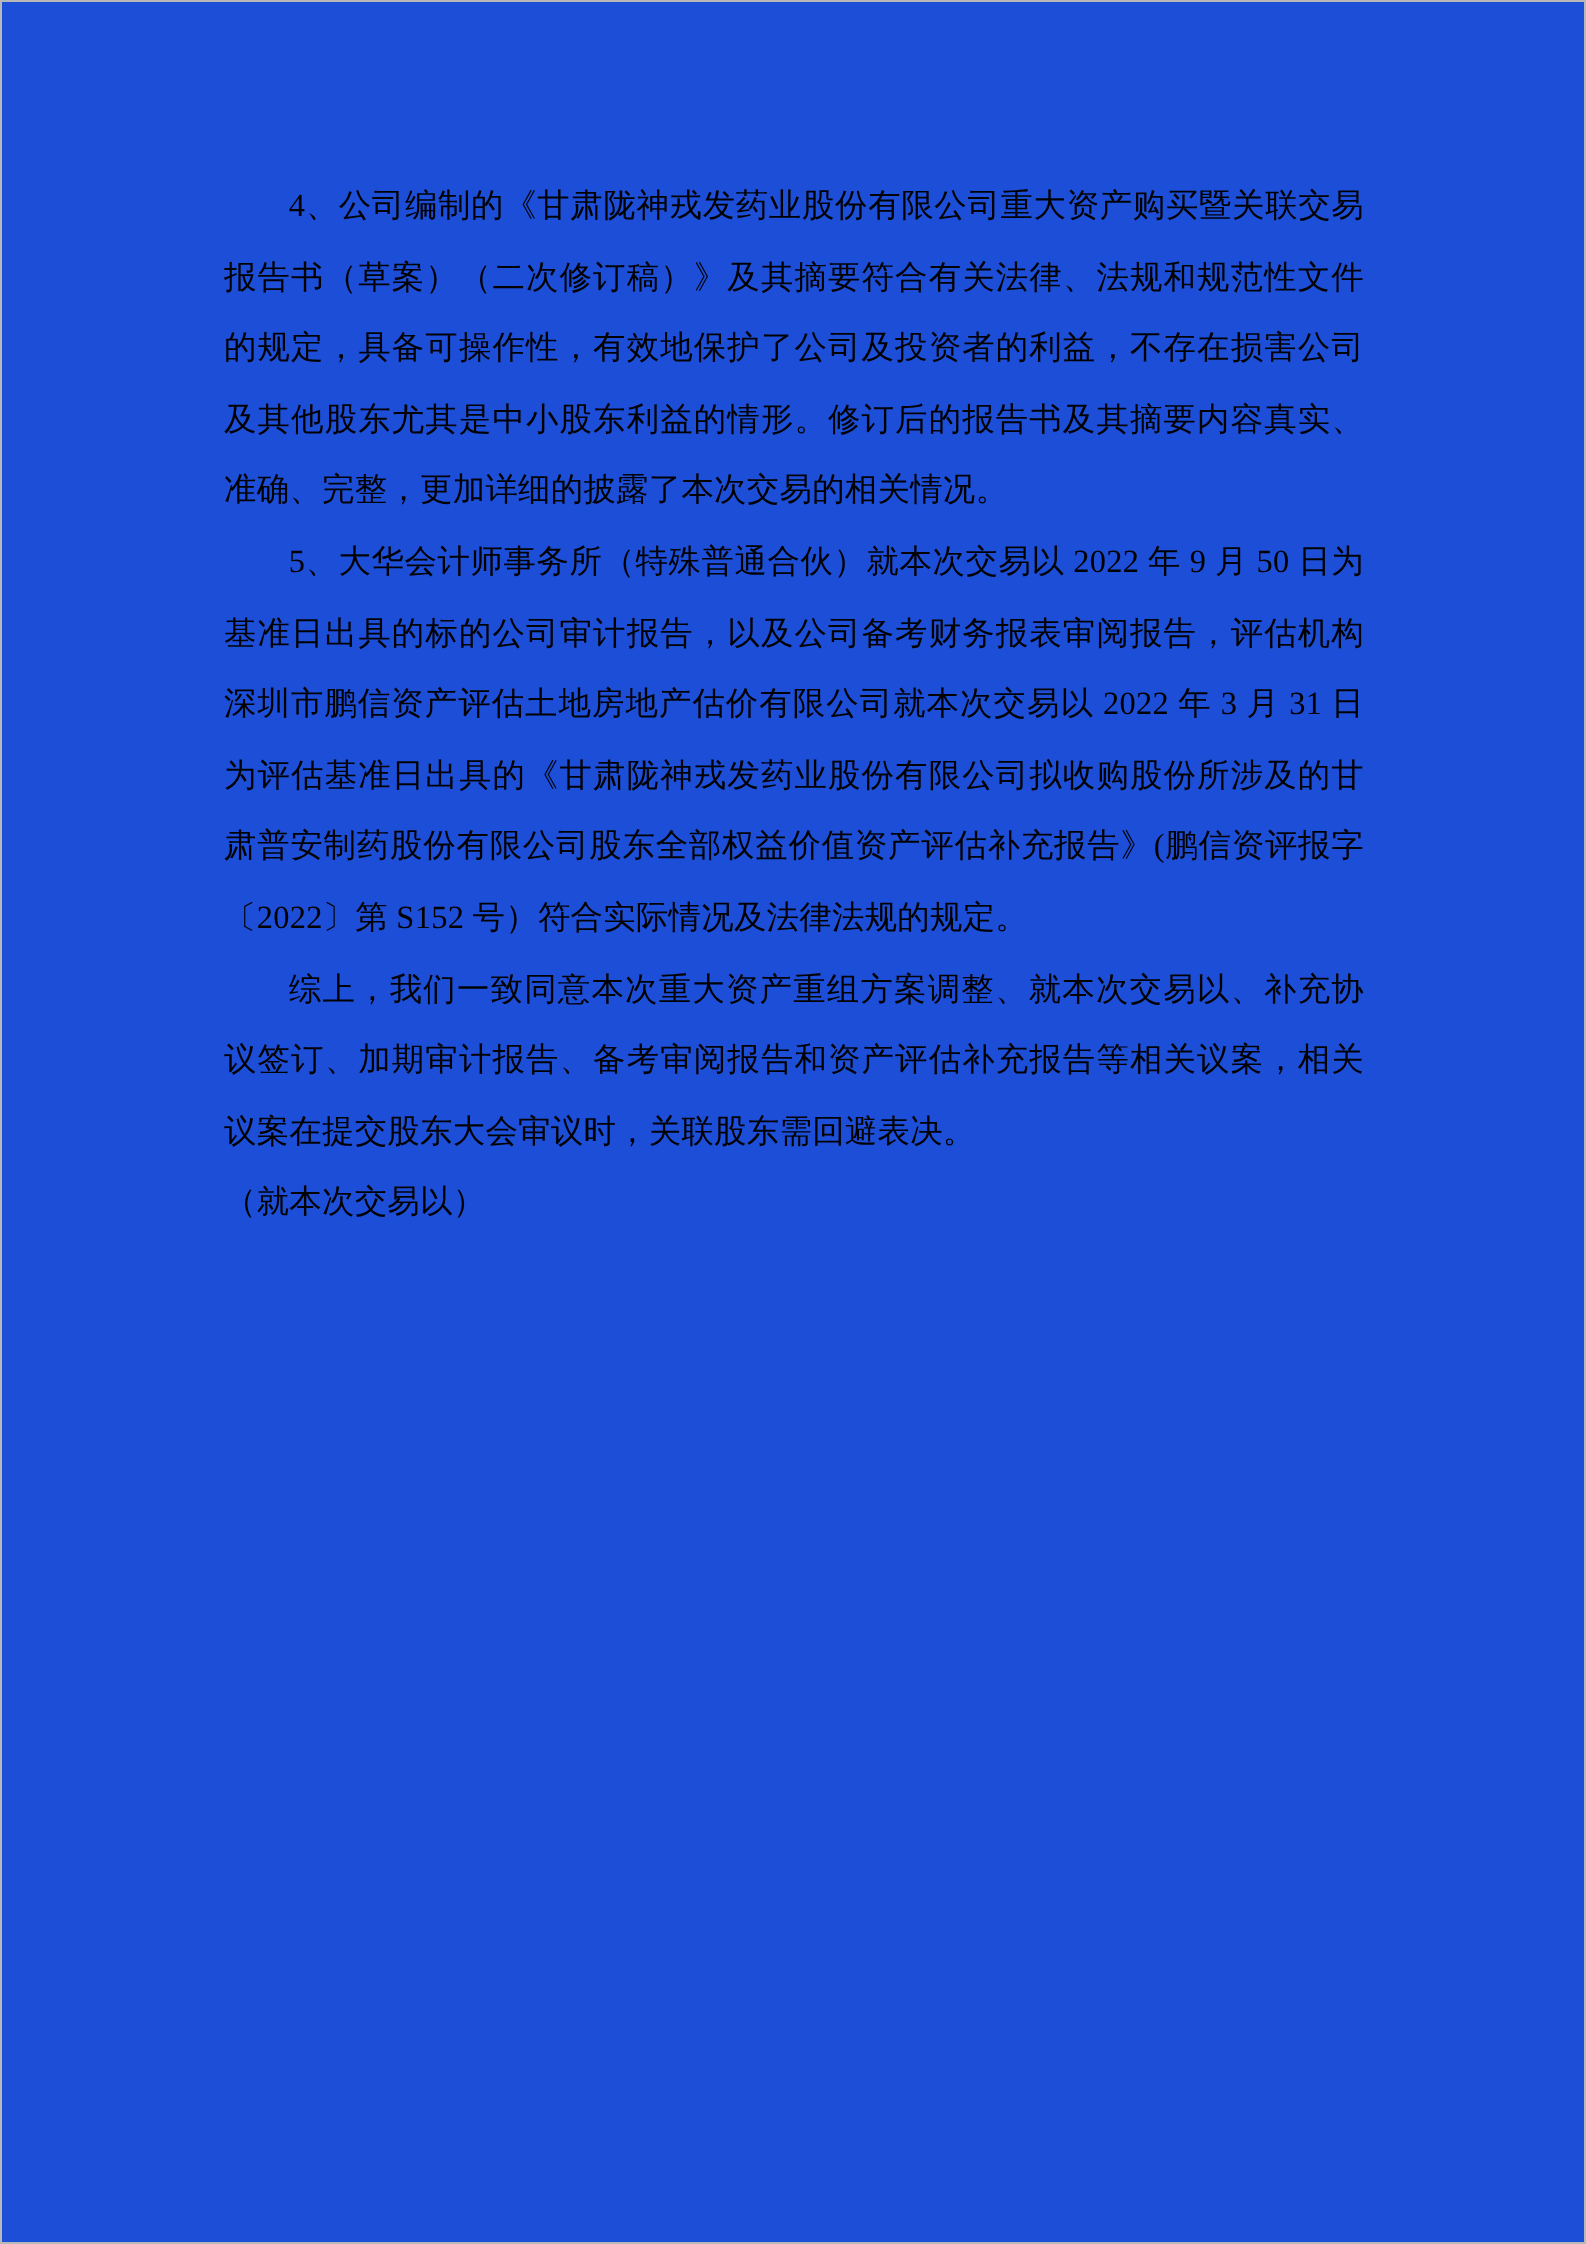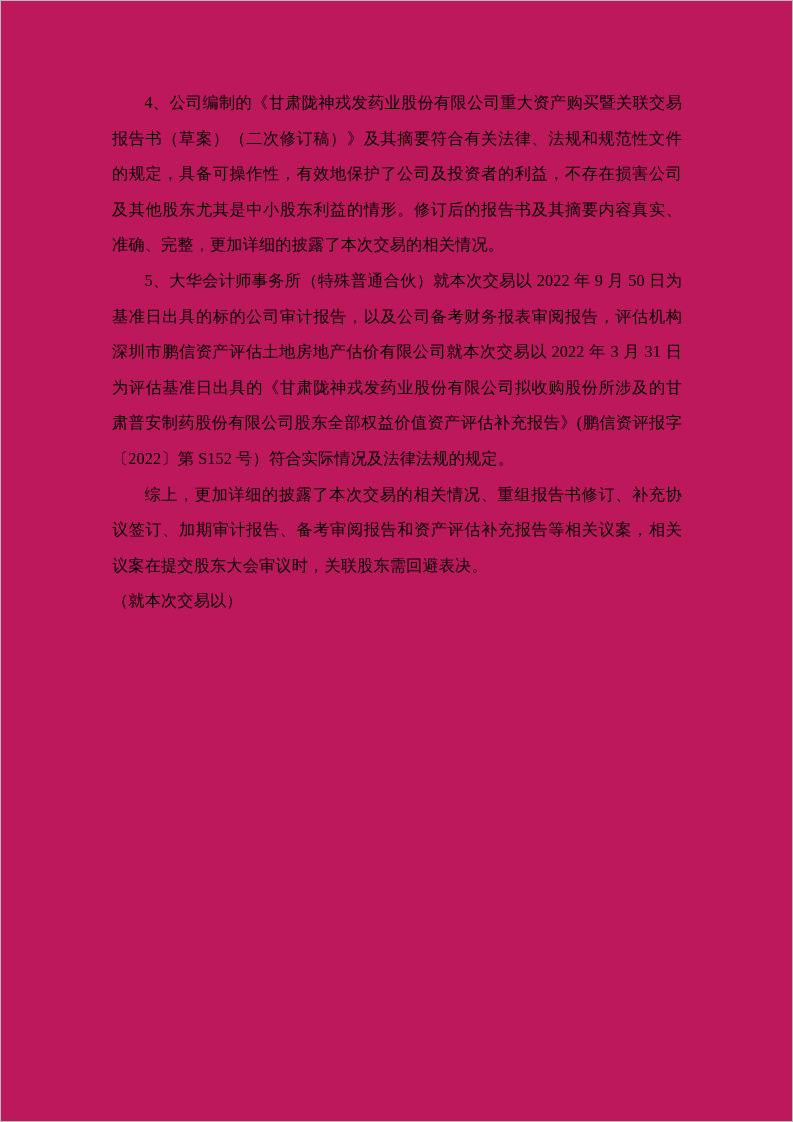--- a/index.html
+++ b/index.html
@@ -3,21 +3,21 @@
 <meta charset="utf-8">
 <style>
   html, body {
     margin: 0;
     padding: 0;
     background: #c8c8c8;
   }
   .page {
     width: 793px;
     height: 1122px;
-    background: #be185d;
+    background: #1d4ed8;
     position: relative;
     margin: 0 auto;
     box-sizing: border-box;
     overflow: hidden;
   }
   .page-border {
     position: absolute;
     left: 0;
     top: 0;
     width: 793px;
@@ -48,16 +48,16 @@
   }
 </style>
 </head>
 <body>
 
 <div class="page">
   <div class="page-border"></div>
   <div class="content">
     <p class="para">4、公司编制的《甘肃陇神戎发药业股份有限公司重大资产购买暨关联交易报告书（草案）（二次修订稿）》及其摘要符合有关法律、法规和规范性文件的规定，具备可操作性，有效地保护了公司及投资者的利益，不存在损害公司及其他股东尤其是中小股东利益的情形。修订后的报告书及其摘要内容真实、准确、完整，更加详细的披露了本次交易的相关情况。</p>
     <p class="para">5、大华会计师事务所（特殊普通合伙）就本次交易以 2022 年 9 月 50 日为基准日出具的标的公司审计报告，以及公司备考财务报表审阅报告，评估机构深圳市鹏信资产评估土地房地产估价有限公司就本次交易以 2022 年 3 月 31 日为评估基准日出具的《甘肃陇神戎发药业股份有限公司拟收购股份所涉及的甘肃普安制药股份有限公司股东全部权益价值资产评估补充报告》(鹏信资评报字〔2022〕第 S152 号）符合实际情况及法律法规的规定。</p>
-    <p class="para">综上，更加详细的披露了本次交易的相关情况、重组报告书修订、补充协议签订、加期审计报告、备考审阅报告和资产评估补充报告等相关议案，相关议案在提交股东大会审议时，关联股东需回避表决。</p>
+    <p class="para">综上，我们一致同意本次重大资产重组方案调整、就本次交易以、补充协议签订、加期审计报告、备考审阅报告和资产评估补充报告等相关议案，相关议案在提交股东大会审议时，关联股东需回避表决。</p>
     <p class="para noindent">（就本次交易以）</p>
   </div>
 </div>
 
 </body></html>

